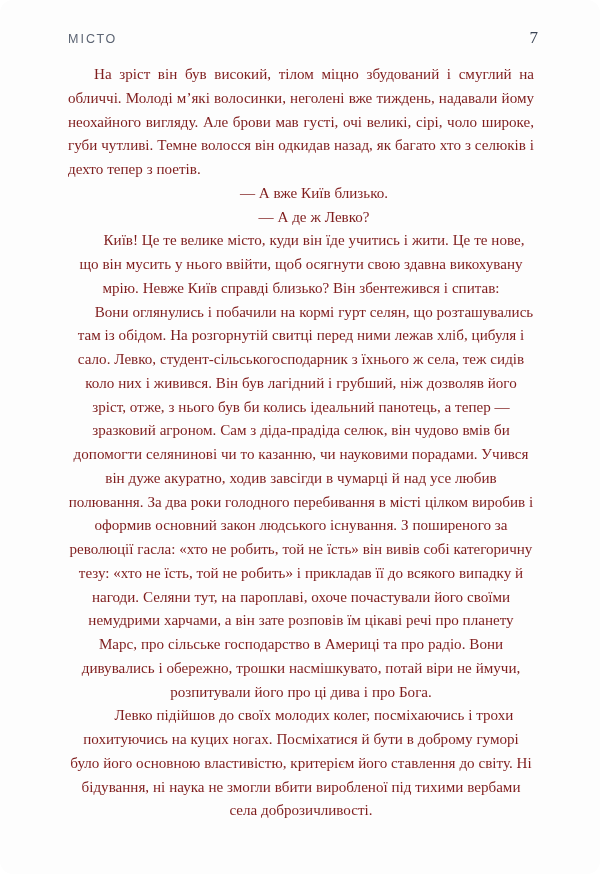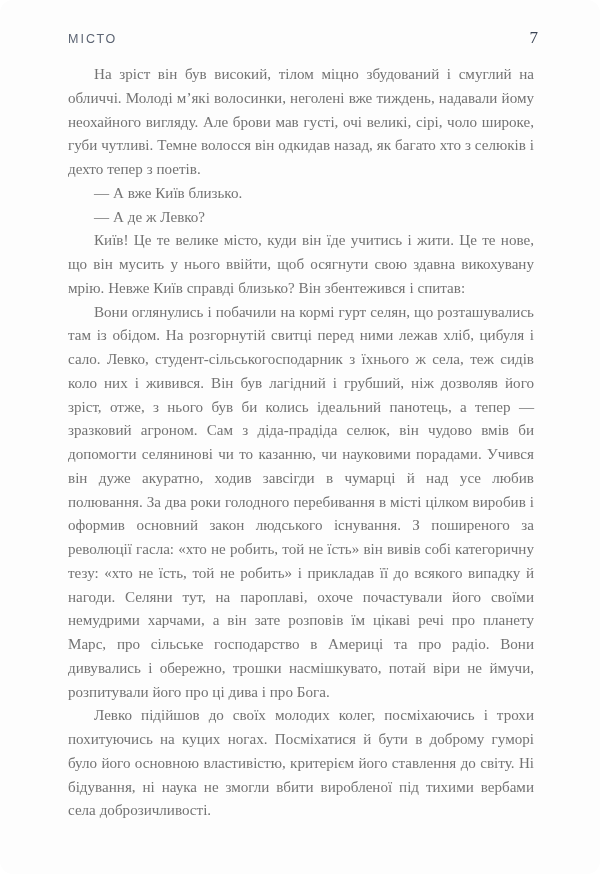--- a/index.html
+++ b/index.html
@@ -53,30 +53,31 @@
     top: 63px;
     left: 68px;
     width: 466px;
   }
   .para {
     margin: 0;
     text-align: justify;
     text-indent: 26px;
     font-size: 15.1px;
     line-height: 23.75px;
-    color: #737373;
+    color: #7f1d1d;
     word-spacing: 0.1px;
     -webkit-font-smoothing: antialiased;
     hyphens: manual;
   }
   .para.dialogue {
     text-align: left;
   }
   .para + .para {
     margin-top: 0;
+    text-align: center;
   }
 </style>
 </head>
 <body>
 
 <div class="page">
 
   <div class="running-head">
     <span class="running-head-title">Місто</span>
     <span class="running-head-folio">7</span>

